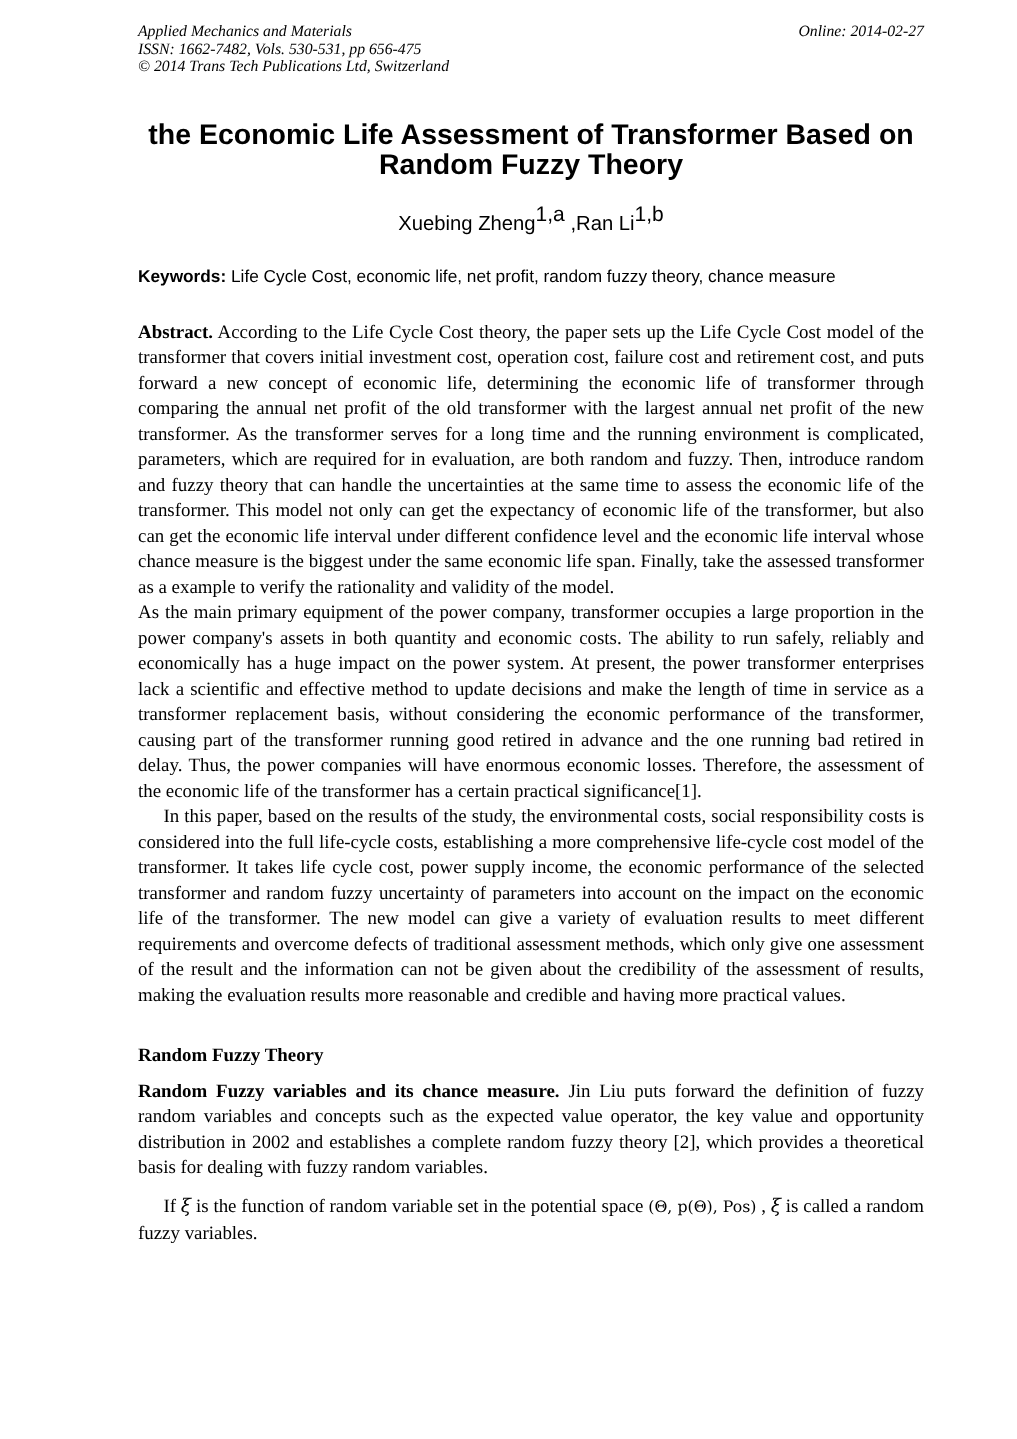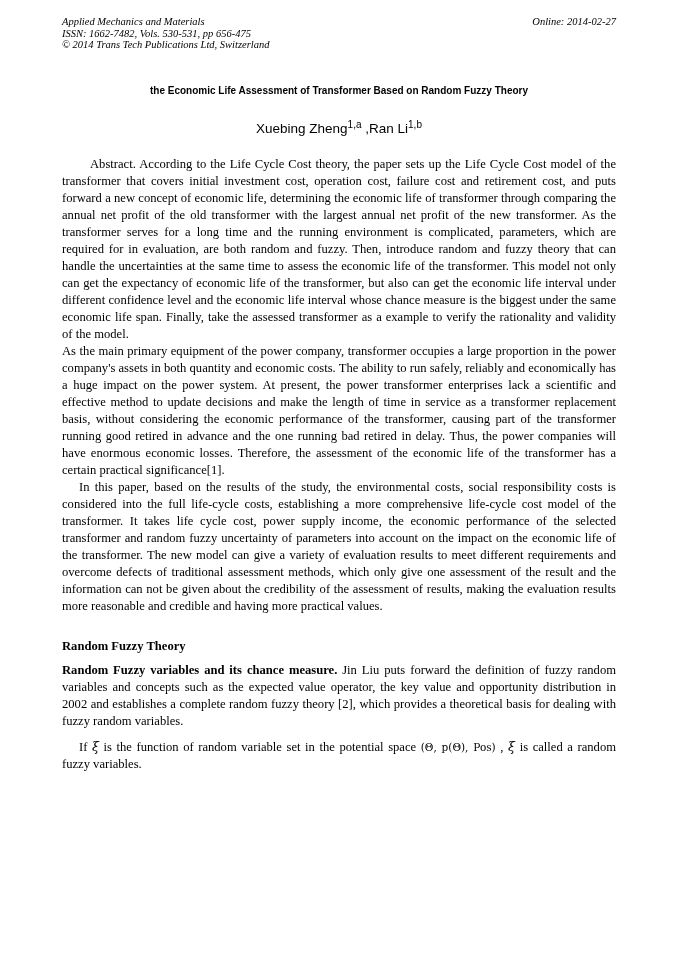--- a/index.html
+++ b/index.html
@@ -7,21 +7,21 @@
     padding: 0;
     background: #ffffff;
   }
   .page {
     position: relative;
     width: 678px;
     height: 959px;
     margin: 0 auto;
     background: #ffffff;
     box-sizing: border-box;
-    padding: 16px 62px 20px 62px;
+    padding: 16px 62px 20px 92px;
     font-family: "Liberation Serif", serif;
     color: #000000;
     overflow: hidden;
   }
   
   .header {
     position: relative;
     font-family: "Liberation Serif", serif;
     font-style: italic;
     font-size: 10.5px;
@@ -31,31 +31,31 @@
     position: absolute;
     top: 0;
     right: 0;
   }
   
   .title {
     margin-top: 30px;
     text-align: center;
     font-family: "Liberation Sans", sans-serif;
     font-weight: bold;
-    font-size: 10px;
+    font-size: 19px;
     line-height: 20px;
   }
   .authors {
     margin-top: 20px;
     text-align: center;
     font-family: "Liberation Sans", sans-serif;
     font-size: 13.5px;
   }
   .authors sup, .affiliation sup, .emails sup {
-    font-size: 10px;
+    font-size: 14px;
     vertical-align: super;
     line-height: 0;
   }
   .affiliation {
     margin-top: 12px;
     text-align: center;
     font-family: "Liberation Sans", sans-serif;
     font-size: 12px;
   }
   .emails {
@@ -73,21 +73,21 @@
   }
   .keywords .kw-label { font-weight: bold; }
   
   .para {
     font-size: 12.6px;
     line-height: 17px;
     text-align: justify;
     margin: 0;
   }
   .abstract { margin-top: 20px; }
-  .abstract .abs-label { font-weight: normal; margin-left: 28px; }
+  .abstract .abs-label { font-weight: bold; }
   .section-heading {
     margin-top: 24px;
     margin-bottom: 8px;
     font-weight: bold;
     font-size: 12.6px;
   }
   .indented { text-indent: 17px; }
   .lead-bold { font-weight: bold; }
   .math {
     font-size: 10.5px;
@@ -111,20 +111,23 @@
   </div>
 
   <div class="title">the Economic Life Assessment of Transformer Based on Random Fuzzy Theory</div>
 
   <div class="authors">
     <span>Xuebing Zheng</span><sup>1,a</sup><span> ,</span><span>Ran Li</span><sup>1,b</sup>
   </div>
 
 
 
+  <div class="keywords">
+    <span class="kw-label">Keywords:</span><span> Life Cycle Cost, economic life, net profit, random fuzzy theory, chance measure</span>
+  </div>
 
   <p class="para abstract">
     <span class="abs-label">Abstract.</span><span> According to the Life Cycle Cost theory, the paper sets up the Life Cycle Cost model of the transformer that covers initial investment cost, operation cost, failure cost and retirement cost, and puts forward a new concept of economic life, determining the economic life of transformer through comparing the annual net profit of the old transformer with the largest annual net profit of the new transformer. As the transformer serves for a long time and the running environment is complicated, parameters, which are required for in evaluation, are both random and fuzzy. Then, introduce random and fuzzy theory that can handle the uncertainties at the same time to assess the economic life of the transformer. This model not only can get the expectancy of economic life of the transformer, but also can get the economic life interval under different confidence level and the economic life interval whose chance measure is the biggest under the same economic life span. Finally, take the assessed transformer as a example to verify the rationality and validity of the model.</span>
   </p>
 
 
   <p class="para">As the main primary equipment of the power company, transformer occupies a large proportion in the power company's assets in both quantity and economic costs. The ability to run safely, reliably and economically has a huge impact on the power system. At present, the power transformer enterprises lack a scientific and effective method to update decisions and make the length of time in service as a transformer replacement basis, without considering the economic performance of the transformer, causing part of the transformer running good retired in advance and the one running bad retired in delay. Thus, the power companies will have enormous economic losses. Therefore, the assessment of the economic life of the transformer has a certain practical significance[1].</p>
   <p class="para indented">In this paper, based on the results of the study, the environmental costs, social responsibility costs is considered into the full life-cycle costs, establishing a more comprehensive life-cycle cost model of the transformer. It takes life cycle cost, power supply income, the economic performance of the selected transformer and random fuzzy uncertainty of parameters into account on the impact on the economic life of the transformer. The new model can give a variety of evaluation results to meet different requirements and overcome defects of traditional assessment methods, which only give one assessment of the result and the information can not be given about the credibility of the assessment of results, making the evaluation results more reasonable and credible and having more practical values.</p>
 
   <div class="section-heading">Random Fuzzy Theory</div>

